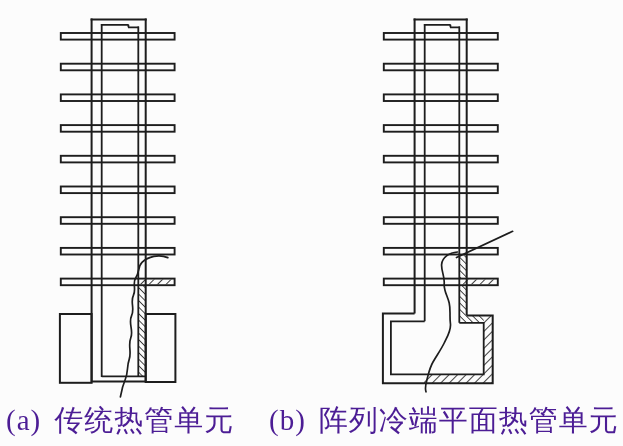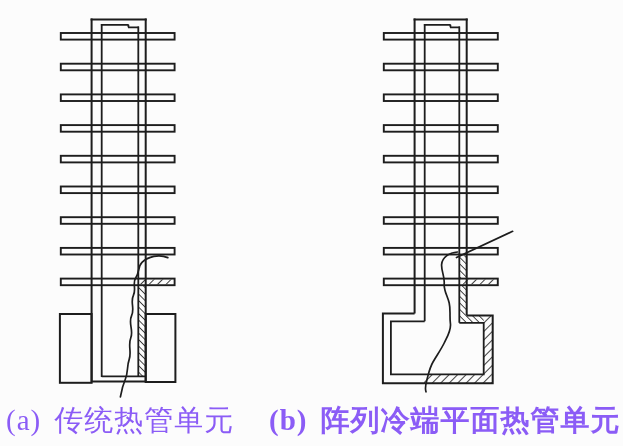--- a/index.html
+++ b/index.html
@@ -11,21 +11,21 @@
   }
   .stage{position:relative;width:623px;height:446px;background:#fcfcfc;}
   svg{position:absolute;left:0;top:0;display:block;}
   .fin{fill:#fcfcfc;stroke:#1d1d1d;stroke-width:1.9;}
   .wall{stroke:#1d1d1d;stroke-width:2;fill:none;}
   .wall-thin{stroke:#1d1d1d;stroke-width:1.8;fill:none;}
   .leader{stroke:#1d1d1d;stroke-width:1.7;fill:none;stroke-linecap:round;}
   .solid{fill:#fcfcfc;stroke:#1d1d1d;stroke-width:2;}
   .caption{
     position:absolute;top:401px;
-    font-size:29px;color:#8b5cf6;
+    font-size:29px;color:#4c1d95;
     white-space:nowrap;letter-spacing:1px;
   }
   .caption .lbl{margin-right:13px;}
 </style>
 </head>
 <body>
 
 <div class="stage">
 
   <svg width="623" height="400" viewBox="0 0 623 400">
@@ -113,17 +113,17 @@
       <path class="leader" d="M457.5,252 C449,252.6 442,257.6 441.6,264.6 C441.2,271 444.8,276.4 444.2,283.6
            C443.6,290.6 447.6,296 449.2,303 C450.8,310 449.4,316.4 450.4,323.4
            C451.4,330.4 447.4,336.4 444.2,343 C441,349.6 436.6,355.6 433,362
            C429.4,368.4 428.6,373.6 427,379.4 C425.8,383.8 424.6,388 426,391.8"></path>
     </g>
   </svg>
 
   <div class="caption" style="left:6px;">
     <span class="lbl">(a)</span><span>传统热管单元</span>
   </div>
-  <div class="caption" style="left:269px;font-weight:bold;">
+  <div class="caption" style="left:269px;">
     <span class="lbl">(b)</span><span>阵列冷端平面热管单元</span>
   </div>
 
 </div>
 
 </body></html>

